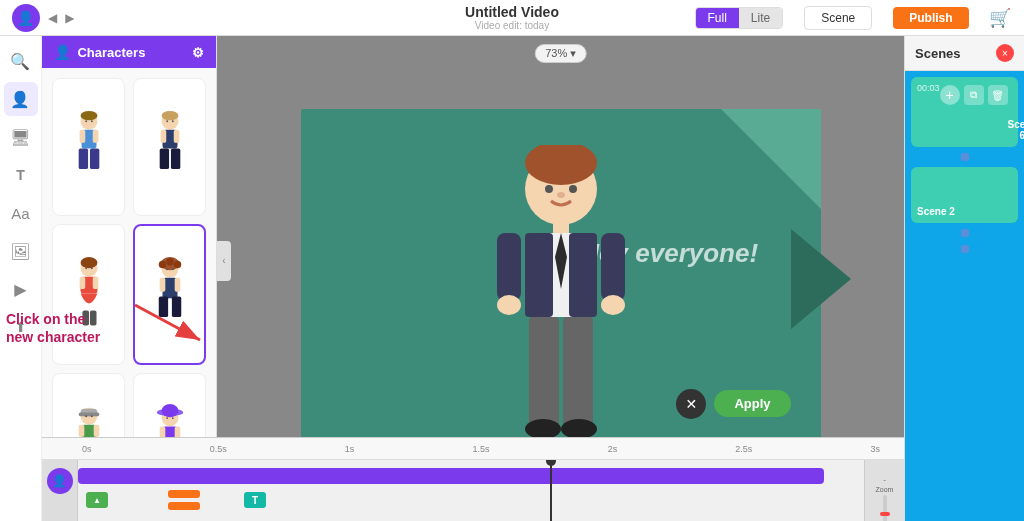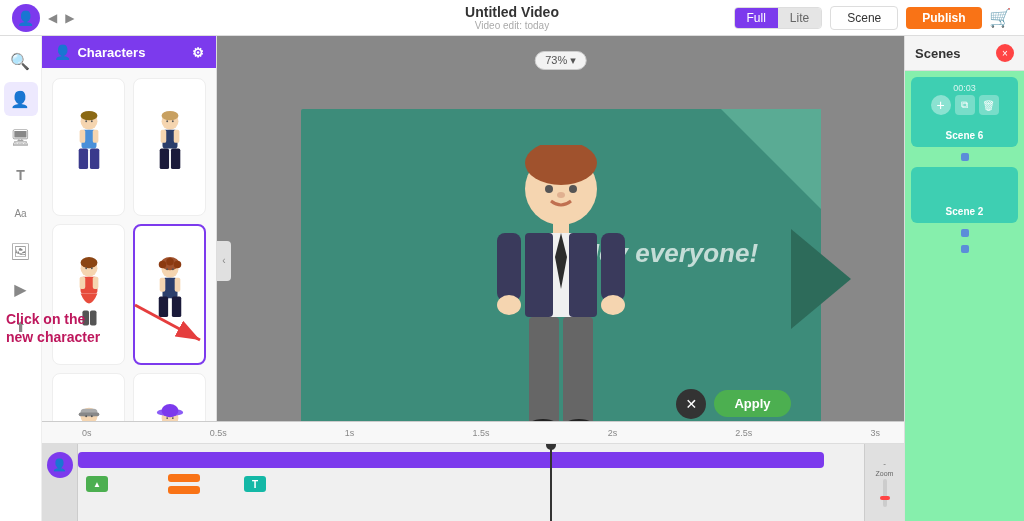--- a/index.html
+++ b/index.html
@@ -14,21 +14,21 @@
       justify-content: space-between;
       padding: 0 12px;
       border-bottom: 1px solid #ddd;
       position: relative;
     }
     .topbar-left { display: flex; align-items: center; gap: 8px; }
     .app-icon { width: 28px; height: 28px; background: #7c3aed; border-radius: 50%; display: flex; align-items: center; justify-content: center; color: white; font-size: 14px; }
     .topbar-center { position: absolute; left: 50%; transform: translateX(-50%); text-align: center; }
     .video-title { font-size: 14px; font-weight: bold; color: #333; }
     .video-subtitle { font-size: 10px; color: #aaa; }
-    .topbar-right { display: flex; align-items: center; gap: 8px; }
+    .topbar-right { display: flex; align-items: center; gap: 21px; }
     .toggle-group { display: flex; border: 1px solid #ddd; border-radius: 4px; overflow: hidden; }
     .toggle-btn { padding: 3px 12px; font-size: 12px; cursor: pointer; border: none; background: #e5e5e5; color: #666; }
     .toggle-btn.active { background: #7c3aed; color: white; }
     .btn-share { padding: 4px 16px; border: 1px solid #ddd; border-radius: 4px; background: white; font-size: 12px; cursor: pointer; color: #333; }
     .btn-publish { padding: 4px 16px; border: none; border-radius: 4px; background: #f97316; font-size: 12px; cursor: pointer; color: white; font-weight: bold; }
     .cart-icon { font-size: 18px; color: #f97316; cursor: pointer; }
 
     
     .main { display: flex; height: calc(521px - 36px); }
 
@@ -112,21 +112,21 @@
       position: absolute;
       top: 8px;
       left: 50%;
       transform: translateX(-50%);
       background: rgba(255,255,255,0.9);
       border: 1px solid #ccc;
       border-radius: 12px;
       padding: 2px 10px;
       font-size: 11px;
       color: #555;
-      display: flex; align-items: center; gap: 4px; margin-top: 7px;
+      display: flex; align-items: center; gap: 4px;
     }
     .canvas-slide {
       width: 520px;
       height: 340px;
       background: #3d8c7a;
       position: relative;
       border-radius: 2px;
     }
     .slide-triangle-right {
       position: absolute;
@@ -201,21 +201,21 @@
       display: flex; align-items: center; justify-content: center;
       cursor: pointer;
       z-index: 10;
       color: #888;
       font-size: 10px;
     }
 
     
     .scenes-panel {
       width: 120px;
-      background: #86efac;
+      background: #0ea5e9;
       border-left: 1px solid #ddd;
       display: flex;
       flex-direction: column;
       overflow: hidden;
     }
     .scenes-header {
       display: flex;
       align-items: center;
       justify-content: space-between;
       padding: 8px 10px;
@@ -227,21 +227,20 @@
     .scenes-list { flex: 1; overflow-y: auto; padding: 6px; display: flex; flex-direction: column; gap: 4px; }
 
     .scene-card {
       background: #3ecfb2;
       border-radius: 6px;
       padding: 6px;
       cursor: pointer;
       min-height: 56px;
       position: relative;
       display: flex;
-      flex-direction: column;
     }
     .scene-card.scene-1 { min-height: 70px; }
     .scene-card-label { font-size: 10px; color: white; font-weight: bold; text-align: center; margin-top: auto; }
     .scene-card-tools { display: flex; gap: 4px; justify-content: center; margin-top: 2px; }
     .scene-card-time { font-size: 9px; color: rgba(255,255,255,0.8); text-align: center; }
     .scene-tool-btn { width: 20px; height: 20px; border-radius: 4px; background: rgba(255,255,255,0.3); border: none; cursor: pointer; color: white; font-size: 10px; display: flex; align-items: center; justify-content: center; }
     .scene-add-btn { width: 20px; height: 20px; border-radius: 50%; background: rgba(255,255,255,0.4); border: none; cursor: pointer; color: white; font-size: 14px; display: flex; align-items: center; justify-content: center; }
     .scene-divider { display: flex; justify-content: center; padding: 2px 0; }
     .scene-divider-dot { width: 8px; height: 8px; background: #5b8dd9; border-radius: 2px; cursor: pointer; }
 
@@ -283,21 +282,21 @@
   </div>
 </div>
 
 <div class="main">
 
   <div class="icon-bar">
     <div class="icon-bar-item">🔍</div>
     <div class="icon-bar-item active">👤</div>
     <div class="icon-bar-item">🖥</div>
     <div class="icon-bar-item" style="font-size:14px; font-weight:bold;">T</div>
-    <div class="icon-bar-item" style="font-size:10px;">Aa</div>
+    <div class="icon-bar-item" style="font-size:15px;">Aa</div>
     <div class="icon-bar-item">🖼</div>
     <div class="icon-bar-item">▶</div>
     <div class="icon-bar-item" style="font-size:14px;">⬆</div>
   </div>
 
   <div class="panel">
     <div class="panel-header">
       <div class="panel-header-left">
         <span class="panel-header-icon">👤</span>
         <span>Characters</span>
@@ -508,21 +507,21 @@
 
 <svg class="arrow-svg" style="position:fixed; left:125px; top:295px; pointer-events:none;" width="90" height="60">
   <defs>
     <marker id="arrowhead" markerWidth="8" markerHeight="6" refX="8" refY="3" orient="auto">
       <polygon points="0 0, 8 3, 0 6" fill="#e53e3e"></polygon>
     </marker>
   </defs>
   <line x1="10" y1="10" x2="75" y2="45" stroke="#e53e3e" stroke-width="3" marker-end="url(#arrowhead)"></line>
 </svg>
 
-<div style="position:fixed; bottom:0; left:42px; right:120px; height:100px; background:#f0f0f0; border-top:1px solid #ccc;">
+<div style="position:fixed; bottom:0; left:42px; right:120px; height:84px; background:#f0f0f0; border-top:1px solid #ccc;">
 
   <div style="height:22px; background:#f8f8f8; border-bottom:1px solid #ddd; display:flex; align-items:center; padding:0 4px; font-size:9px; color:#888;">
     <div style="display:flex; width:100%; justify-content:space-between; padding:0 20px 0 36px;">
       <span>0s</span>
       <span>0.5s</span>
       <span>1s</span>
       <span>1.5s</span>
       <span>2s</span>
       <span>2.5s</span>
       <span>3s</span>

